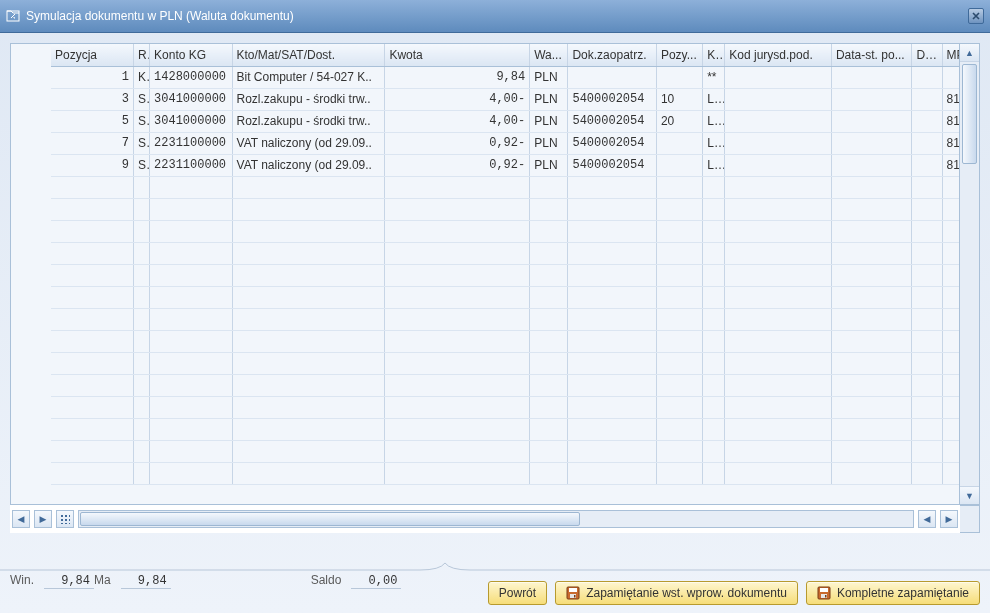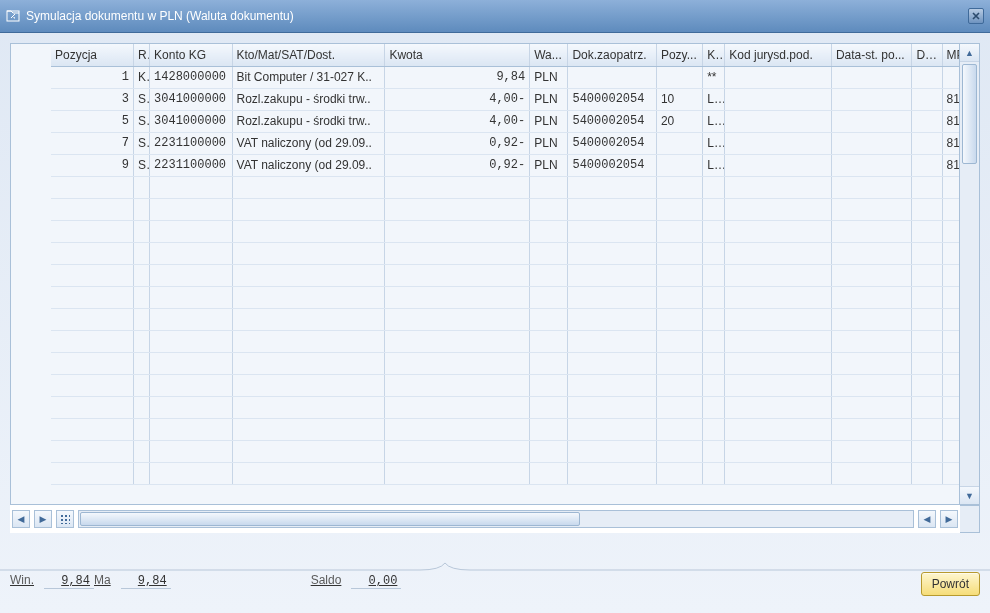--- a/index.html
+++ b/index.html
@@ -171,33 +171,32 @@
   }
 
   .totals {
     position: absolute;
     left: 10px; right: 10px;
     top: 528px;
     height: 40px;
     display: flex; align-items: center;
     font-size: 12px;
     color: #333;
-    text-decoration: underline;
   }
   .totals .grp { display: flex; align-items: baseline; gap: 10px; }
   .totals .lbl { color: #5a5a5a; }
   .totals .val { font-family: "Courier New", monospace; border-bottom: 1px solid #b8c7d9; padding: 0 4px; min-width: 50px; text-align: right; }
   .sep-line {
     position: absolute; left: 0; right: 0; top: 560px;
     height: 14px;
   }
   .sep-line svg { width: 100%; height: 14px; display: block; }
 
   .footer {
-    position: absolute; left: 0; right: 0; bottom: 9px; height: 40px;
+    position: absolute; left: 0; right: 0; bottom: 0; height: 40px;
     display: flex; align-items: center; justify-content: flex-end;
     padding: 0 10px; gap: 8px;
   }
   .btn {
     height: 24px;
     background: linear-gradient(to bottom,#fef6cf 0%,#f6dd79 100%);
     border: 1px solid #b79a2e;
     border-radius: 3px;
     display: flex; align-items: center; gap: 6px;
     padding: 0 10px;
@@ -268,21 +267,21 @@
               <th>Dzi...</th>
               <th>MPK</th>
               <th class="config-col"><span class="cfg-icon"></span></th>
             </tr>
           </thead>
           <tbody id="grid-body">
               <tr>
                 <td class="num">1</td>
                 <td>K</td>
                 <td class="mono">1428000000</td>
-                <td>Bit Computer / 31-027 K..</td>
+                <td>Bit Computer / 54-027 K..</td>
                 <td class="num">9,84</td>
                 <td>PLN</td>
                 <td class="mono"></td>
                 <td></td>
                 <td>**</td>
                 <td></td>
                 <td></td>
                 <td></td>
                 <td></td>
                 <td class="config-col" style="background: rgb(242, 246, 251);"></td>
@@ -623,15 +622,37 @@
   <div class="sep-line">
     <svg viewBox="0 0 990 14" preserveAspectRatio="none">
       <path d="M0 10 L420 10 Q440 10 445 3 Q450 10 470 10 L990 10" fill="none" stroke="#b8c7d9" stroke-width="1"></path>
     </svg>
   </div>
 
   <div class="footer">
     <div class="btn">
       <span>Powrót</span>
     </div>
+    <div class="btn">
+      <span class="save-icon">
+        <svg viewBox="0 0 14 14">
+            <rect x="1" y="1" width="12" height="12" rx="1" fill="#c96a2e" stroke="#7a3d16"></rect>
+            <rect x="3" y="2" width="8" height="4" fill="#fff"></rect>
+            <rect x="4" y="8" width="6" height="4" fill="#e6e6e6"></rect>
+            <rect x="8" y="9" width="1.5" height="2.5" fill="#7a3d16"></rect>
+          </svg>
+      </span>
+      <span>Zapamiętanie wst. wprow. dokumentu</span>
+    </div>
+    <div class="btn">
+      <span class="save-icon">
+        <svg viewBox="0 0 14 14">
+            <rect x="1" y="1" width="12" height="12" rx="1" fill="#c96a2e" stroke="#7a3d16"></rect>
+            <rect x="3" y="2" width="8" height="4" fill="#fff"></rect>
+            <rect x="4" y="8" width="6" height="4" fill="#e6e6e6"></rect>
+            <rect x="8" y="9" width="1.5" height="2.5" fill="#7a3d16"></rect>
+          </svg>
+      </span>
+      <span>Kompletne zapamiętanie</span>
+    </div>
   </div>
 
 </div>
 
 </body></html>

